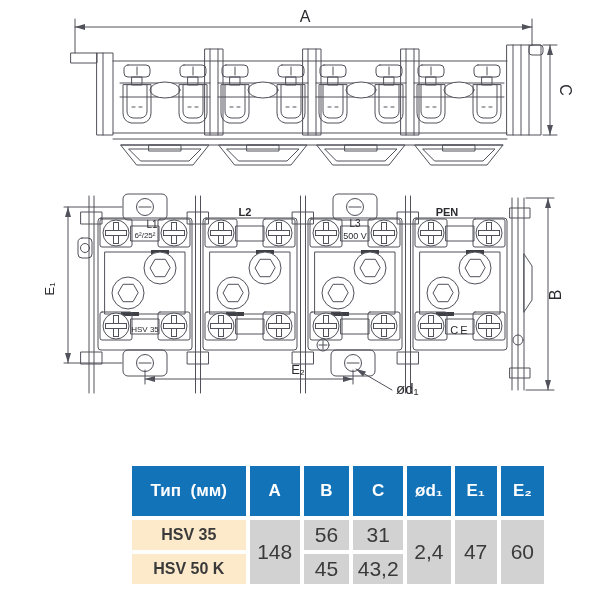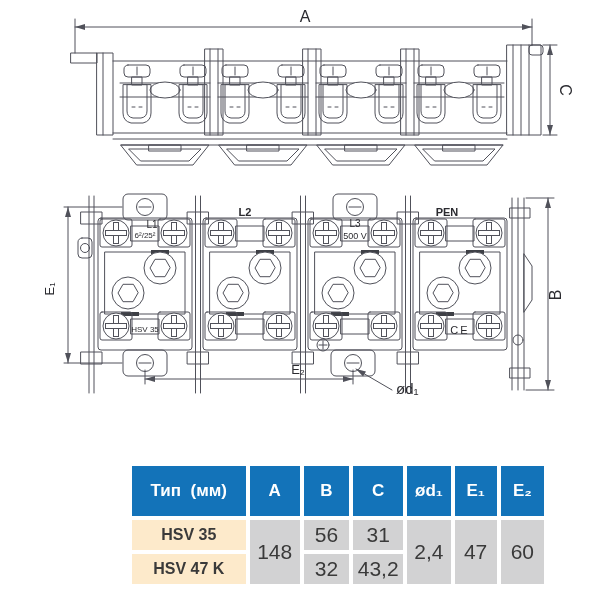--- a/index.html
+++ b/index.html
@@ -253,20 +253,20 @@
       <tr>
         <td class="type">HSV 35</td>
         <td class="data" rowspan="2">148</td>
         <td class="data">56</td>
         <td class="data">31</td>
         <td class="data" rowspan="2">2,4</td>
         <td class="data" rowspan="2">47</td>
         <td class="data" rowspan="2">60</td>
       </tr>
       <tr>
-        <td class="type">HSV 47 K</td>
-        <td class="data">32</td>
+        <td class="type">HSV 50 K</td>
+        <td class="data">45</td>
         <td class="data">43,2</td>
       </tr>
     </tbody>
   </table>
 
 </div>
 
 </body></html>

